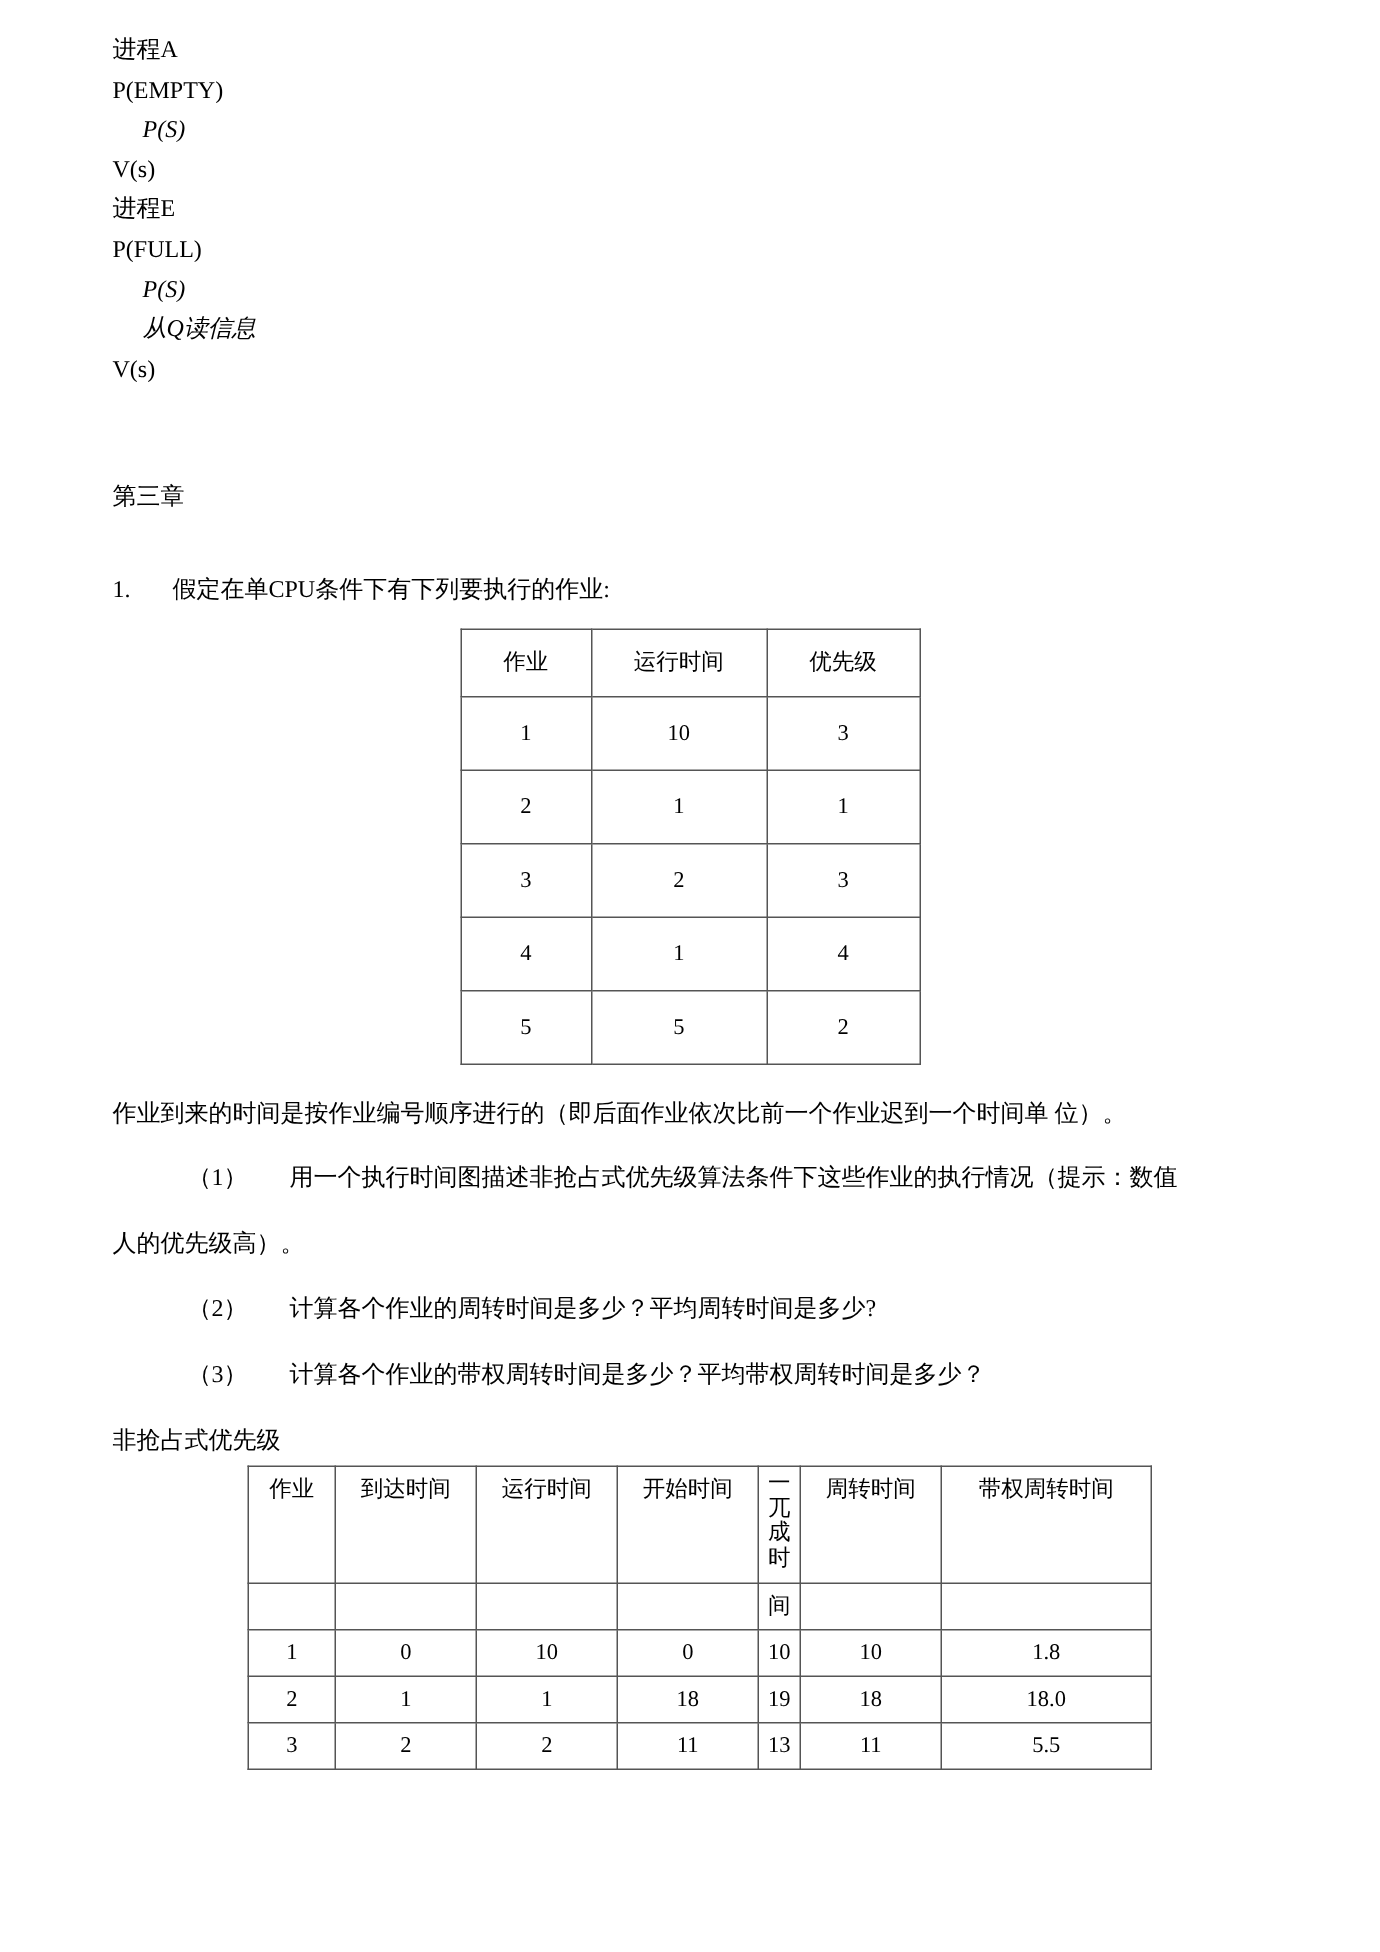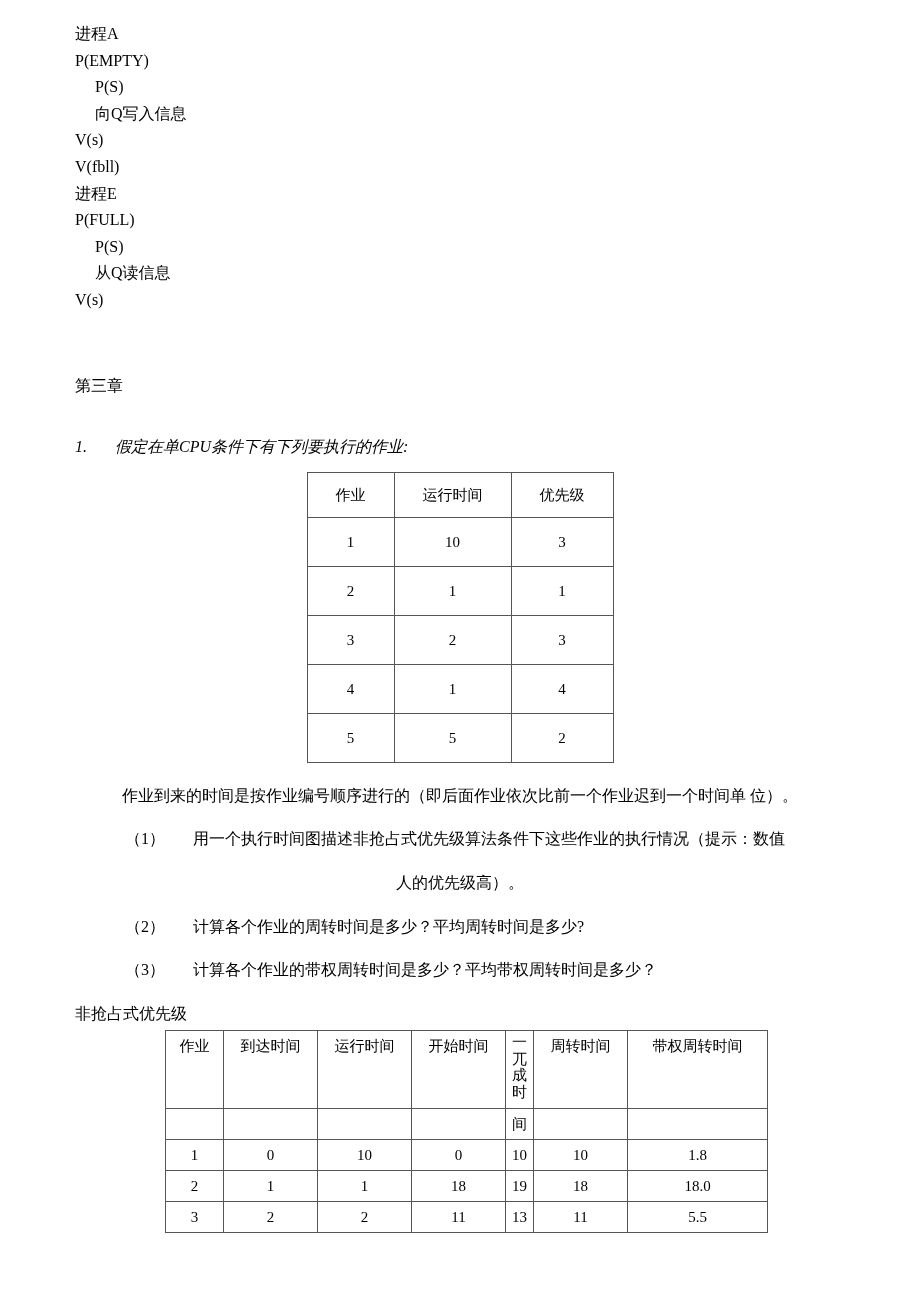--- a/index.html
+++ b/index.html
@@ -7,37 +7,37 @@
       font-family: "SimSun", "宋体", serif;
       font-size: 16px;
       line-height: 1.6;
       color: #000;
       background: #fff;
       width: 920px;
       padding: 20px 75px 20px 75px;
     }
     .code-block { margin-bottom: 0; }
     .code-line { margin: 1px 0; }
-    .indent-1 { padding-left: 20px; }
+    .indent-1 { padding-left: 20px; font-style: italic; }
     .chapter-title { margin-top: 60px; margin-bottom: 36px; }
-    .question { margin-bottom: 12px; font-style: italic; }
+    .question { margin-bottom: 12px; }
     .q-num { display: inline-block; min-width: 36px; }
     .table1 {
       border-collapse: collapse;
       margin: 0 auto 20px auto;
     }
     .table1 td, .table1 th {
       border: 1px solid #555;
       text-align: center;
       padding: 12px 28px;
       font-weight: normal;
       font-size: 15px;
     }
     .table1 th { padding: 10px 28px; }
-    .para { margin: 16px 0; text-indent: 0; text-align: center; }
+    .para { margin: 16px 0; text-indent: 0; }
     .sub-q { margin: 18px 0 18px 50px; }
     .sub-num { display: inline-block; margin-right: 24px; }
     .section-label { margin-top: 10px; margin-bottom: 4px; }
     .table2 {
       border-collapse: collapse;
       margin-left: 90px;
       font-size: 15px;
     }
     .table2 td, .table2 th {
       border: 1px solid #555;
@@ -57,23 +57,21 @@
     .table2 .header-bot td { height: 26px; }
     .vert-text { line-height: 1.1; display: inline-block; }
   </style>
 </head>
 <body>
 
 <div class="code-block">
   <div class="code-line">进程A</div>
   <div class="code-line">P(EMPTY)</div>
   <div class="code-line indent-1">P(S)</div>
-  <div class="code-line indent-1">向Q写入信息</div>
   <div class="code-line">V(s)</div>
-  <div class="code-line">V(fbll)</div>
   <div class="code-line">进程E</div>
   <div class="code-line">P(FULL)</div>
   <div class="code-line indent-1">P(S)</div>
   <div class="code-line indent-1">从Q读信息</div>
   <div class="code-line">V(s)</div>
 </div>
 
 <div class="chapter-title">第三章</div>
 
 <div class="question">

